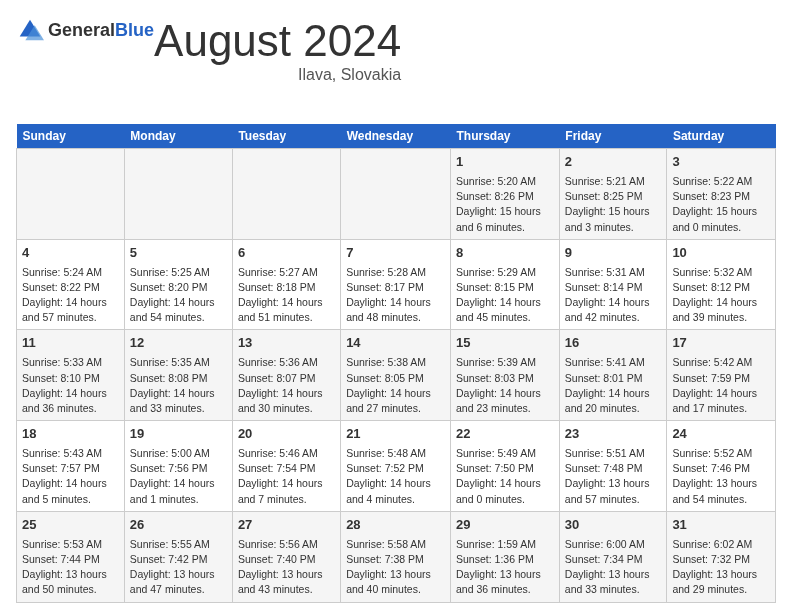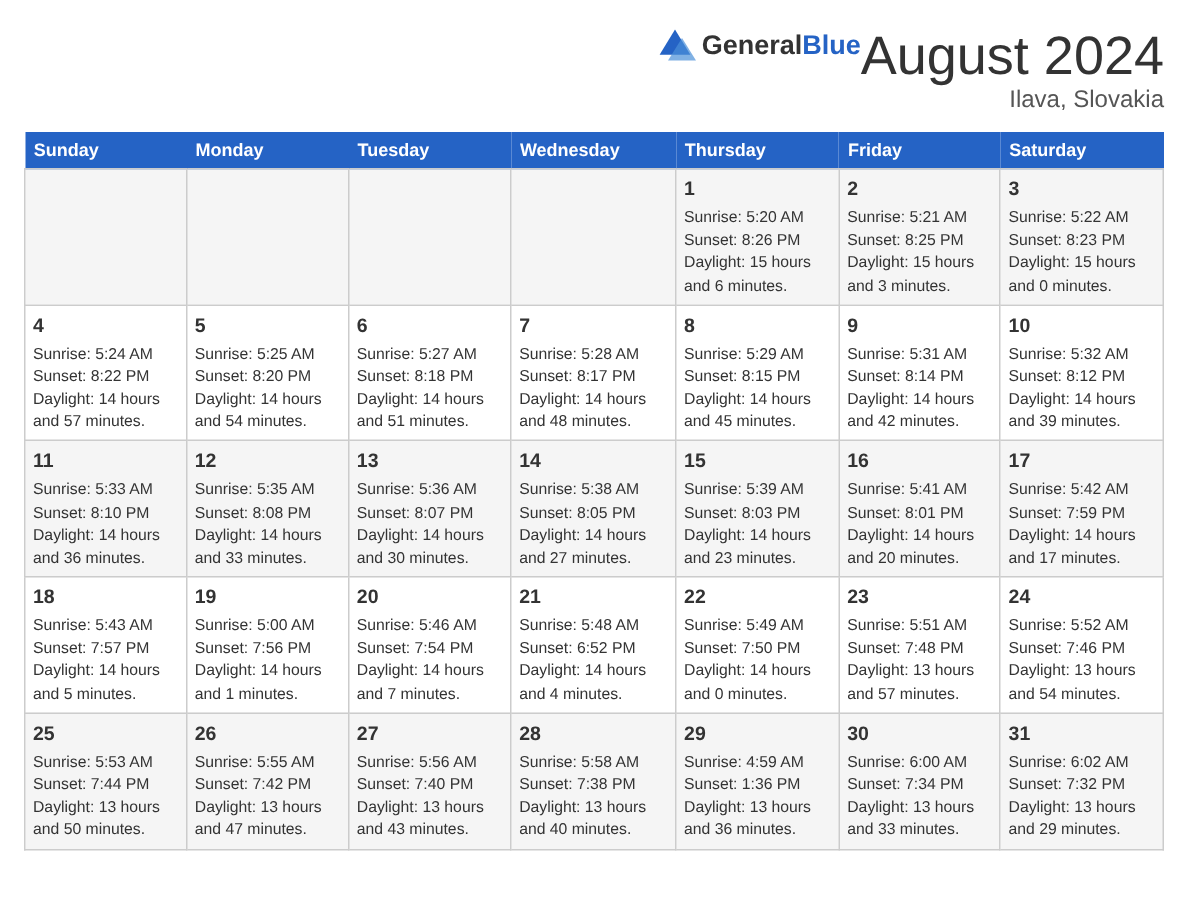--- a/index.html
+++ b/index.html
@@ -5,49 +5,50 @@
     * { margin: 0; padding: 0; box-sizing: border-box; }
     body {
       font-family: Arial, sans-serif;
       background: #fff;
       width: 792px;
       min-height: 612px;
       padding: 16px;
     }
     .header {
       display: flex;
-      justify-content: flex-end;
+      justify-content: flex-start;
       align-items: flex-start;
-      margin-bottom: 12px;
+      margin-bottom: 0;
     }
     .logo {
       display: flex;
       align-items: center;
       gap: 4px;
     }
     .logo-icon {
       width: 28px;
       height: 28px;
     }
     .title-area {
       text-align: right;
     }
     .month-title {
-      font-size: 36px;
+      font-size: 44px;
       font-weight: normal;
       color: #333;
     }
     .location-title {
       font-size: 16px;
       color: #555;
     }
     table {
       width: 100%;
       border-collapse: collapse;
       font-size: 10.5px;
+      margin-top: 40px;
     }
     thead tr th {
       background-color: #2563c5;
       color: #fff;
       text-align: left;
       padding: 5px 6px;
       font-size: 12px;
       font-weight: bold;
     }
     tbody tr td {
@@ -254,21 +255,21 @@
         <td>
           <span class="day-number">20</span>
           <div>Sunrise: 5:46 AM</div>
           <div>Sunset: 7:54 PM</div>
           <div>Daylight: 14 hours</div>
           <div>and 7 minutes.</div>
         </td>
         <td>
           <span class="day-number">21</span>
           <div>Sunrise: 5:48 AM</div>
-          <div>Sunset: 6:52 PM</div>
+          <div>Sunset: 7:52 PM</div>
           <div>Daylight: 14 hours</div>
           <div>and 4 minutes.</div>
         </td>
         <td>
           <span class="day-number">22</span>
           <div>Sunrise: 5:49 AM</div>
           <div>Sunset: 7:50 PM</div>
           <div>Daylight: 14 hours</div>
           <div>and 0 minutes.</div>
         </td>
@@ -311,21 +312,21 @@
         </td>
         <td>
           <span class="day-number">28</span>
           <div>Sunrise: 5:58 AM</div>
           <div>Sunset: 7:38 PM</div>
           <div>Daylight: 13 hours</div>
           <div>and 40 minutes.</div>
         </td>
         <td>
           <span class="day-number">29</span>
-          <div>Sunrise: 4:59 AM</div>
+          <div>Sunrise: 1:59 AM</div>
           <div>Sunset: 1:36 PM</div>
           <div>Daylight: 13 hours</div>
           <div>and 36 minutes.</div>
         </td>
         <td>
           <span class="day-number">30</span>
           <div>Sunrise: 6:00 AM</div>
           <div>Sunset: 7:34 PM</div>
           <div>Daylight: 13 hours</div>
           <div>and 33 minutes.</div>

